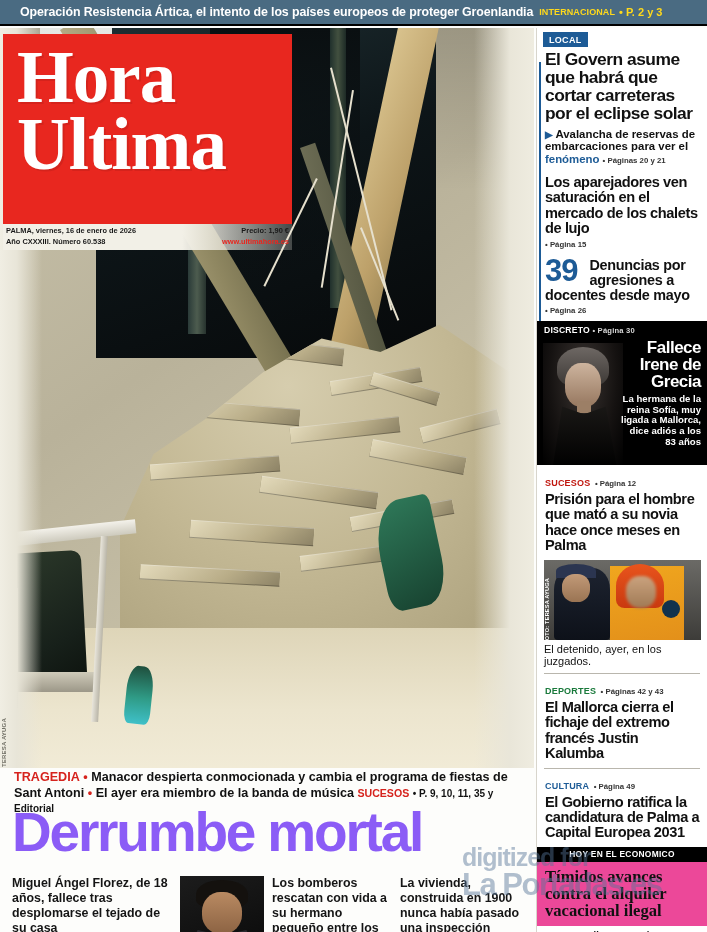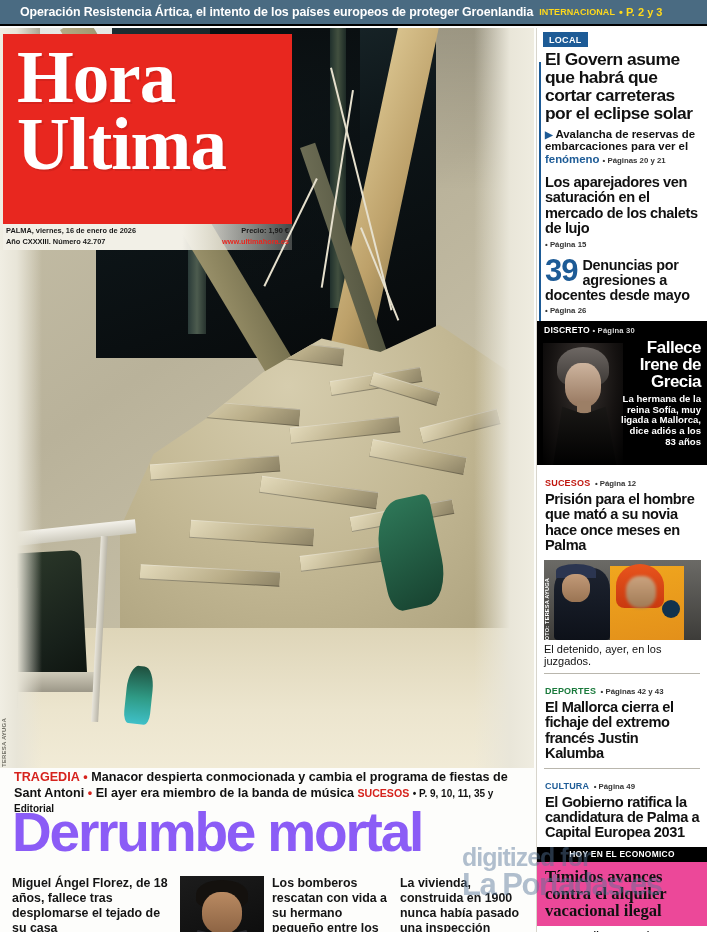--- a/index.html
+++ b/index.html
@@ -289,21 +289,21 @@
   }
   .tri { color: #1d5b96; font-size: 10px; }
   .hl-blue { color: #1d5b96; font-weight: bold; }
   .pg {
     font-size: 7.8px; color: #333; font-weight: bold; margin-top: 3px;
   }
   .bignum {
     font-size: 31px; font-weight: bold; color: #1d5b96;
     letter-spacing: -1px; line-height: 0.85;
   }
-  .num-row { display: flex; align-items: flex-start; gap: 5px; margin-top: 9px; }
+  .num-row { display: flex; align-items: flex-start; gap: 12px; margin-top: 9px; }
   .num-text { font-size: 14.4px; line-height: 1.04; font-weight: bold; color: #111; letter-spacing:-0.3px;}
   .hr-thin { height: 1px; background: #b9b6ad; margin: 6px 7px; }
 
   
   .discreto {
     position: relative; margin-top: 6px;
     background: #000000; color: #fff;
     height: 144px; overflow: hidden;
   }
   .discreto-label {
@@ -499,21 +499,21 @@
       <div class="photo-credit-left">FOTO: TERESA AYUGA</div>
     </div>
 
     <div class="masthead">
       <div class="masthead-line">Hora</div>
       <div class="masthead-line">Ultima</div>
     </div>
     <div class="masthead-strip">
       <div class="mh-left">
         <div>PALMA, viernes, 16 de enero de 2026</div>
-        <div>Año CXXXIII. Número 42.707</div>
+        <div>Año CXXXIII. Número 60.538</div>
       </div>
       <div class="mh-right">
         <div>Precio: 1,90 €</div>
         <div class="mh-url">www.ultimahora.es</div>
       </div>
     </div>
 
     <div class="sumario">
       <span class="sum-red">TRAGEDIA</span>
       <span class="sum-bullet">•</span>

